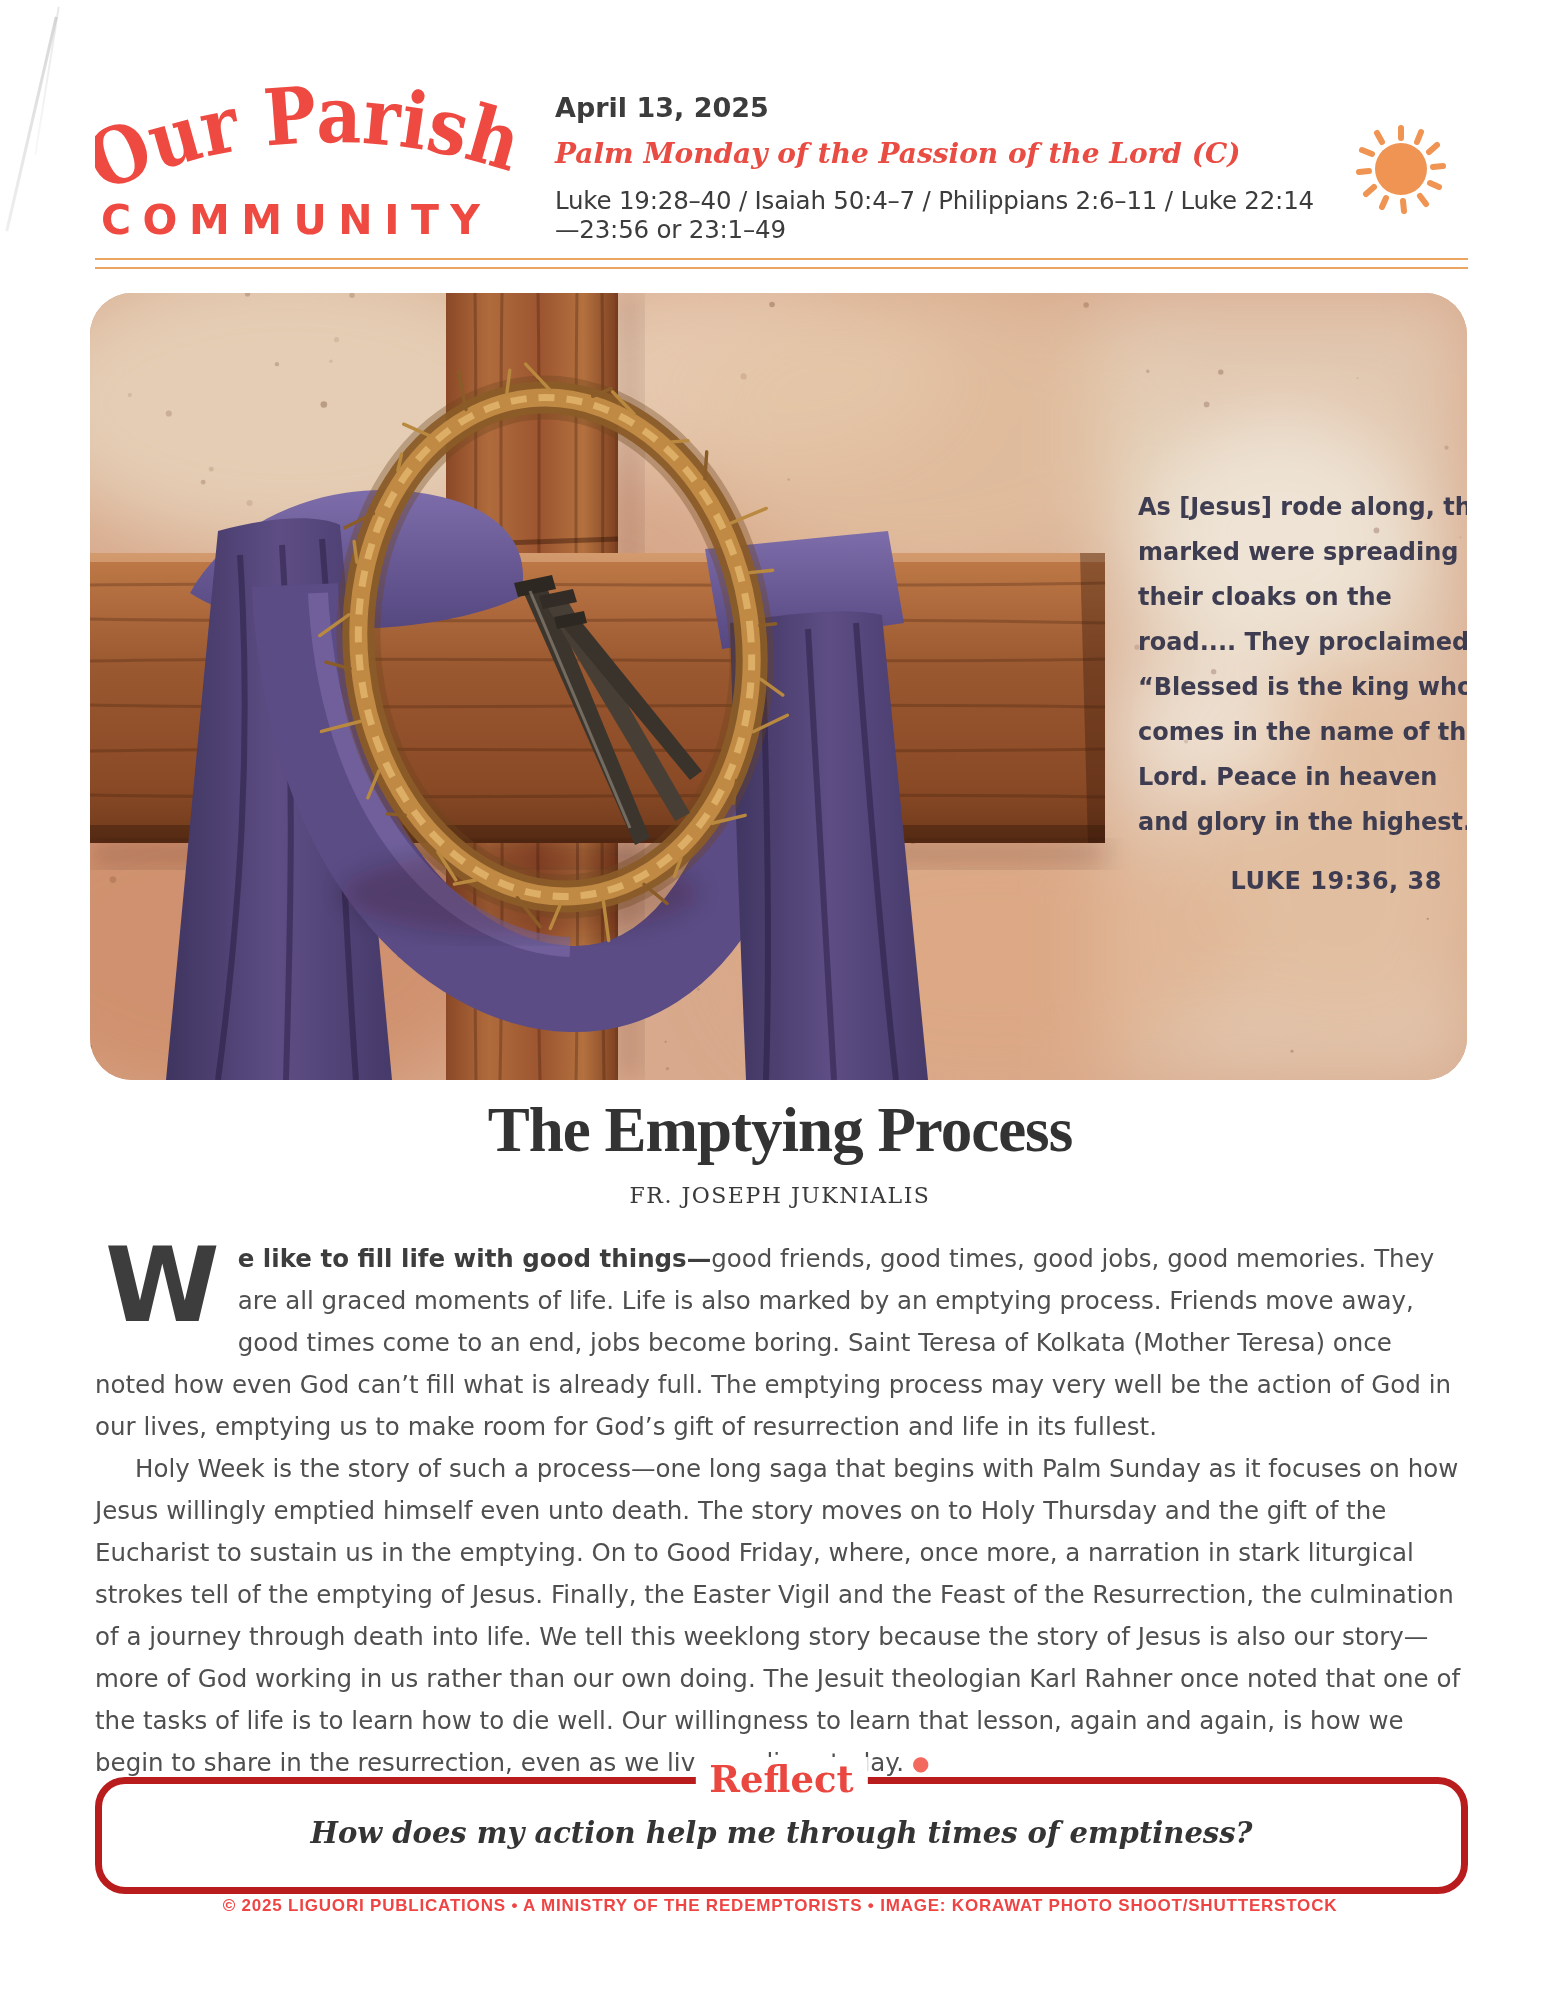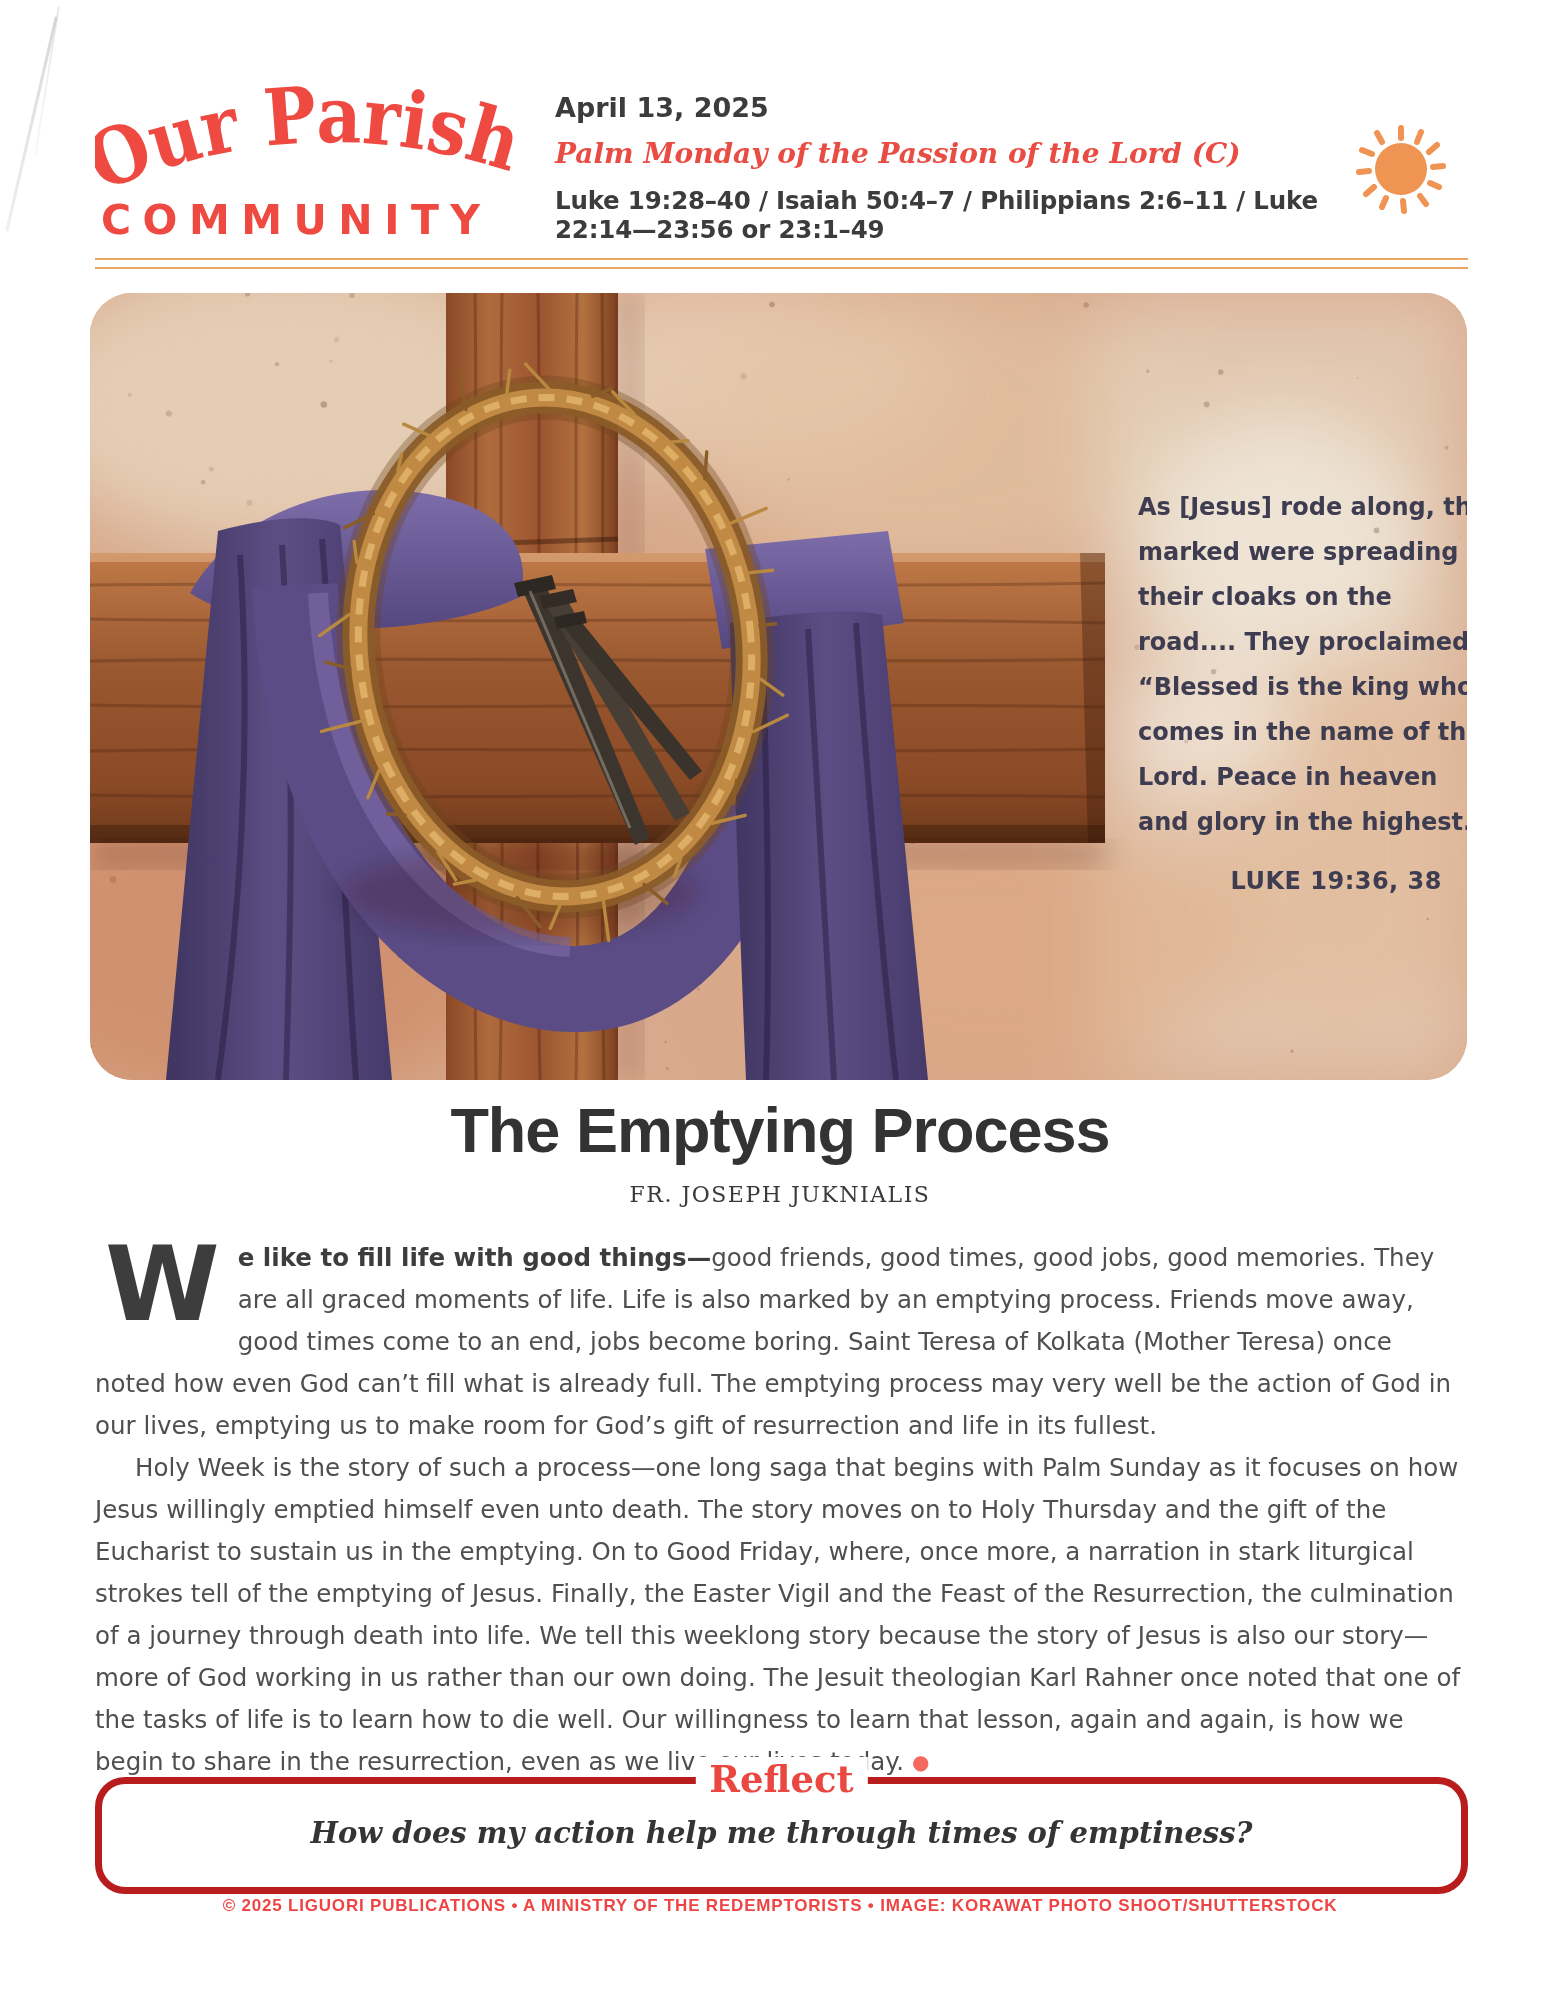--- a/index.html
+++ b/index.html
@@ -13,38 +13,38 @@
 
   
   .header{position:absolute;top:86px;left:95px;right:92px;height:160px;}
   .logo{position:absolute;left:0;top:0;width:440px;}
   .logo-line2{font-family:"DejaVu Sans",sans-serif;font-weight:bold;font-size:41px;
       letter-spacing:11.5px;color:#ee4a41;margin-top:-14px;padding-left:6px;}
   .masthead{position:absolute;left:460px;top:6px;width:780px;}
   .date{font-size:27px;font-weight:bold;color:#3c3c3c;}
   .feast{font-family:"DejaVu Serif",serif;font-style:italic;font-weight:bold;
       font-size:28px;color:#e94c43;margin-top:14px;}
-  .readings{font-size:24.5px;font-weight:bold;color:#3c3c3c;margin-top:16px;letter-spacing:-0.2px;}
+  .readings{font-size:24.5px;font-weight:normal;color:#3c3c3c;margin-top:16px;letter-spacing:-0.2px;}
   .sun{position:absolute;right:12px;top:28px;}
   .rule{position:absolute;top:258px;left:95px;right:92px;height:7px;
       border-top:2px solid #eaa661;border-bottom:2px solid #eaa661;}
 
   
   .hero{position:absolute;top:293px;left:90px;width:1377px;height:787px;
       border-radius:42px;overflow:hidden;background:#d8a98c;}
   .hero svg{position:absolute;left:0;top:0;}
   .quote{position:absolute;left:1048px;top:192px;width:310px;
       font-weight:bold;color:#3e3c50;font-size:24px;line-height:45px;}
   .quote-line{white-space:nowrap;}
   .citation{margin-top:14px;text-align:right;font-weight:bold;font-size:24px;color:#3e3c50;
       padding-right:6px;letter-spacing:0.5px;}
 
   
   .article{position:absolute;top:1094px;left:95px;width:1370px;}
-  .title{font-family:Liberation Sans, sans-serif;font-weight:bold;font-size:63px;
+  .title{font-family:Liberation Serif, serif;font-weight:bold;font-size:63px;
       color:#333;text-align:center;letter-spacing:-1px;margin:0;}
   .author{font-family:"DejaVu Serif",serif;font-size:22px;color:#3a3a3a;
       text-align:center;letter-spacing:1.5px;margin-top:16px;}
   .body-copy{margin-top:30px;font-size:24.5px;line-height:42px;color:#4f4f4f;text-align:left;}
   .dropcap{float:left;font-weight:bold;font-size:104px;line-height:82px;color:#3d3d3d;
       padding:6px 18px 0 10px;}
   .lead-bold{font-weight:bold;color:#3d3d3d;}
   .p2{text-indent:40px;}
   .end-mark{color:#f4695e;font-size:20px;vertical-align:1px;}
 

